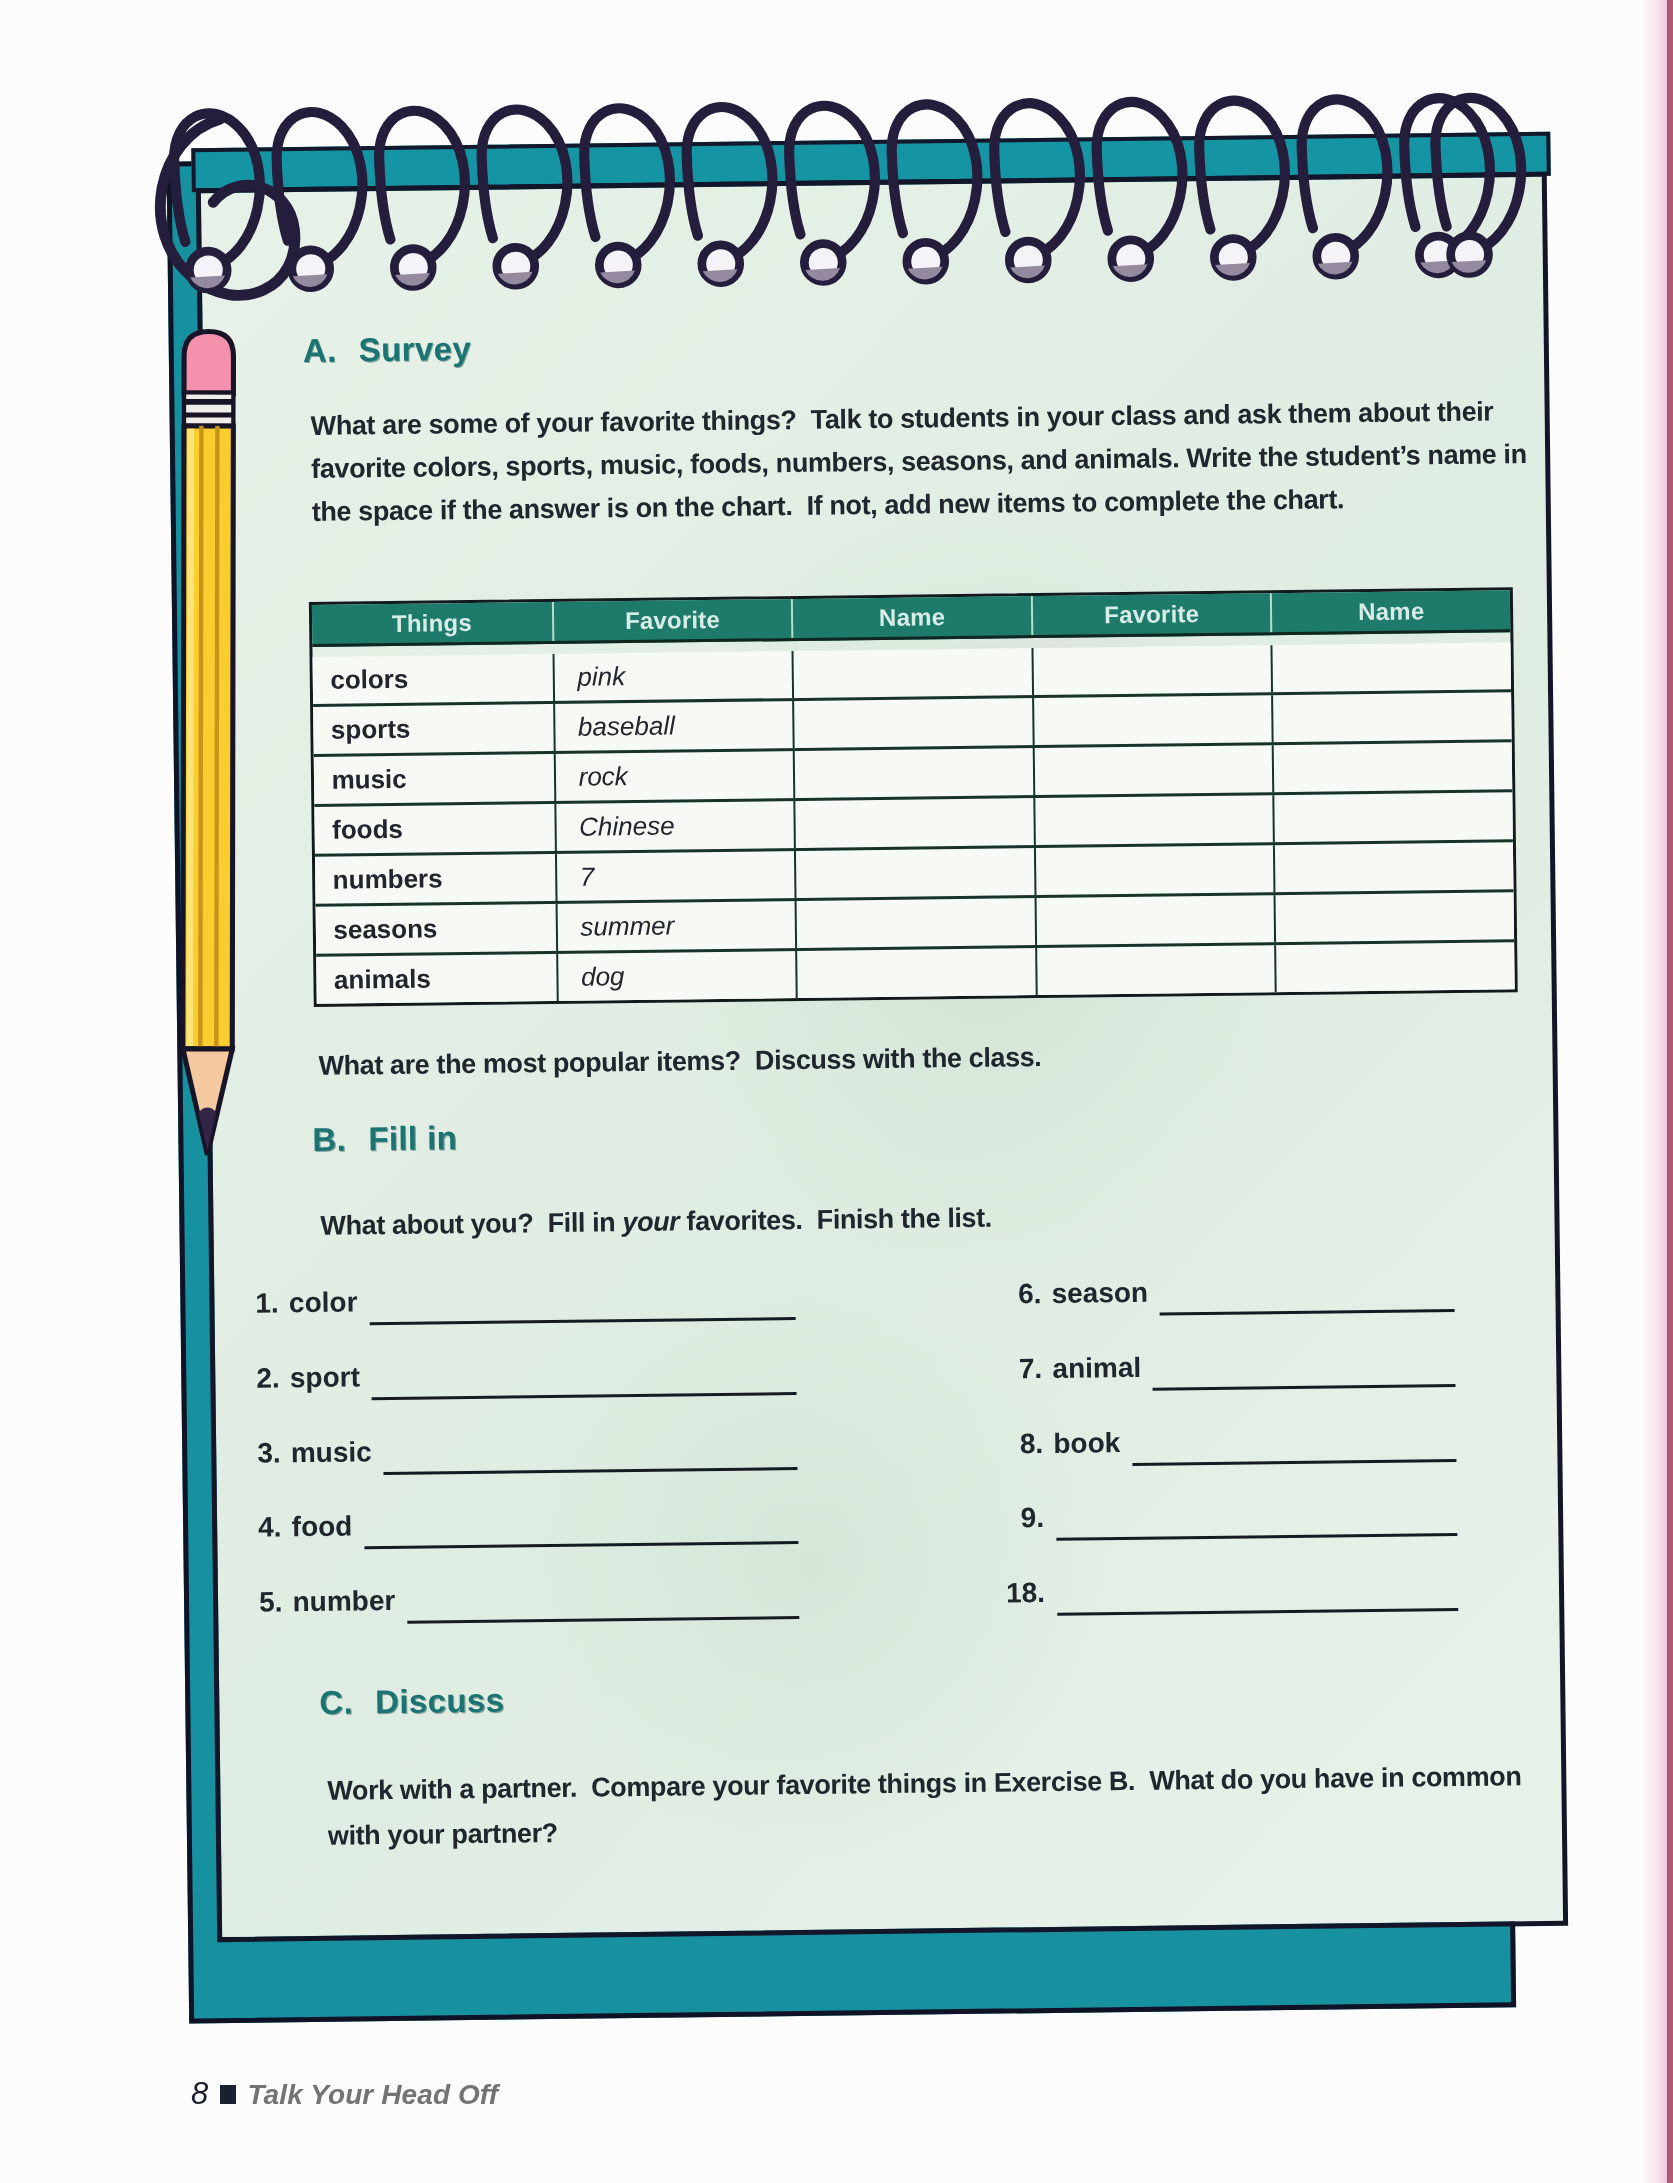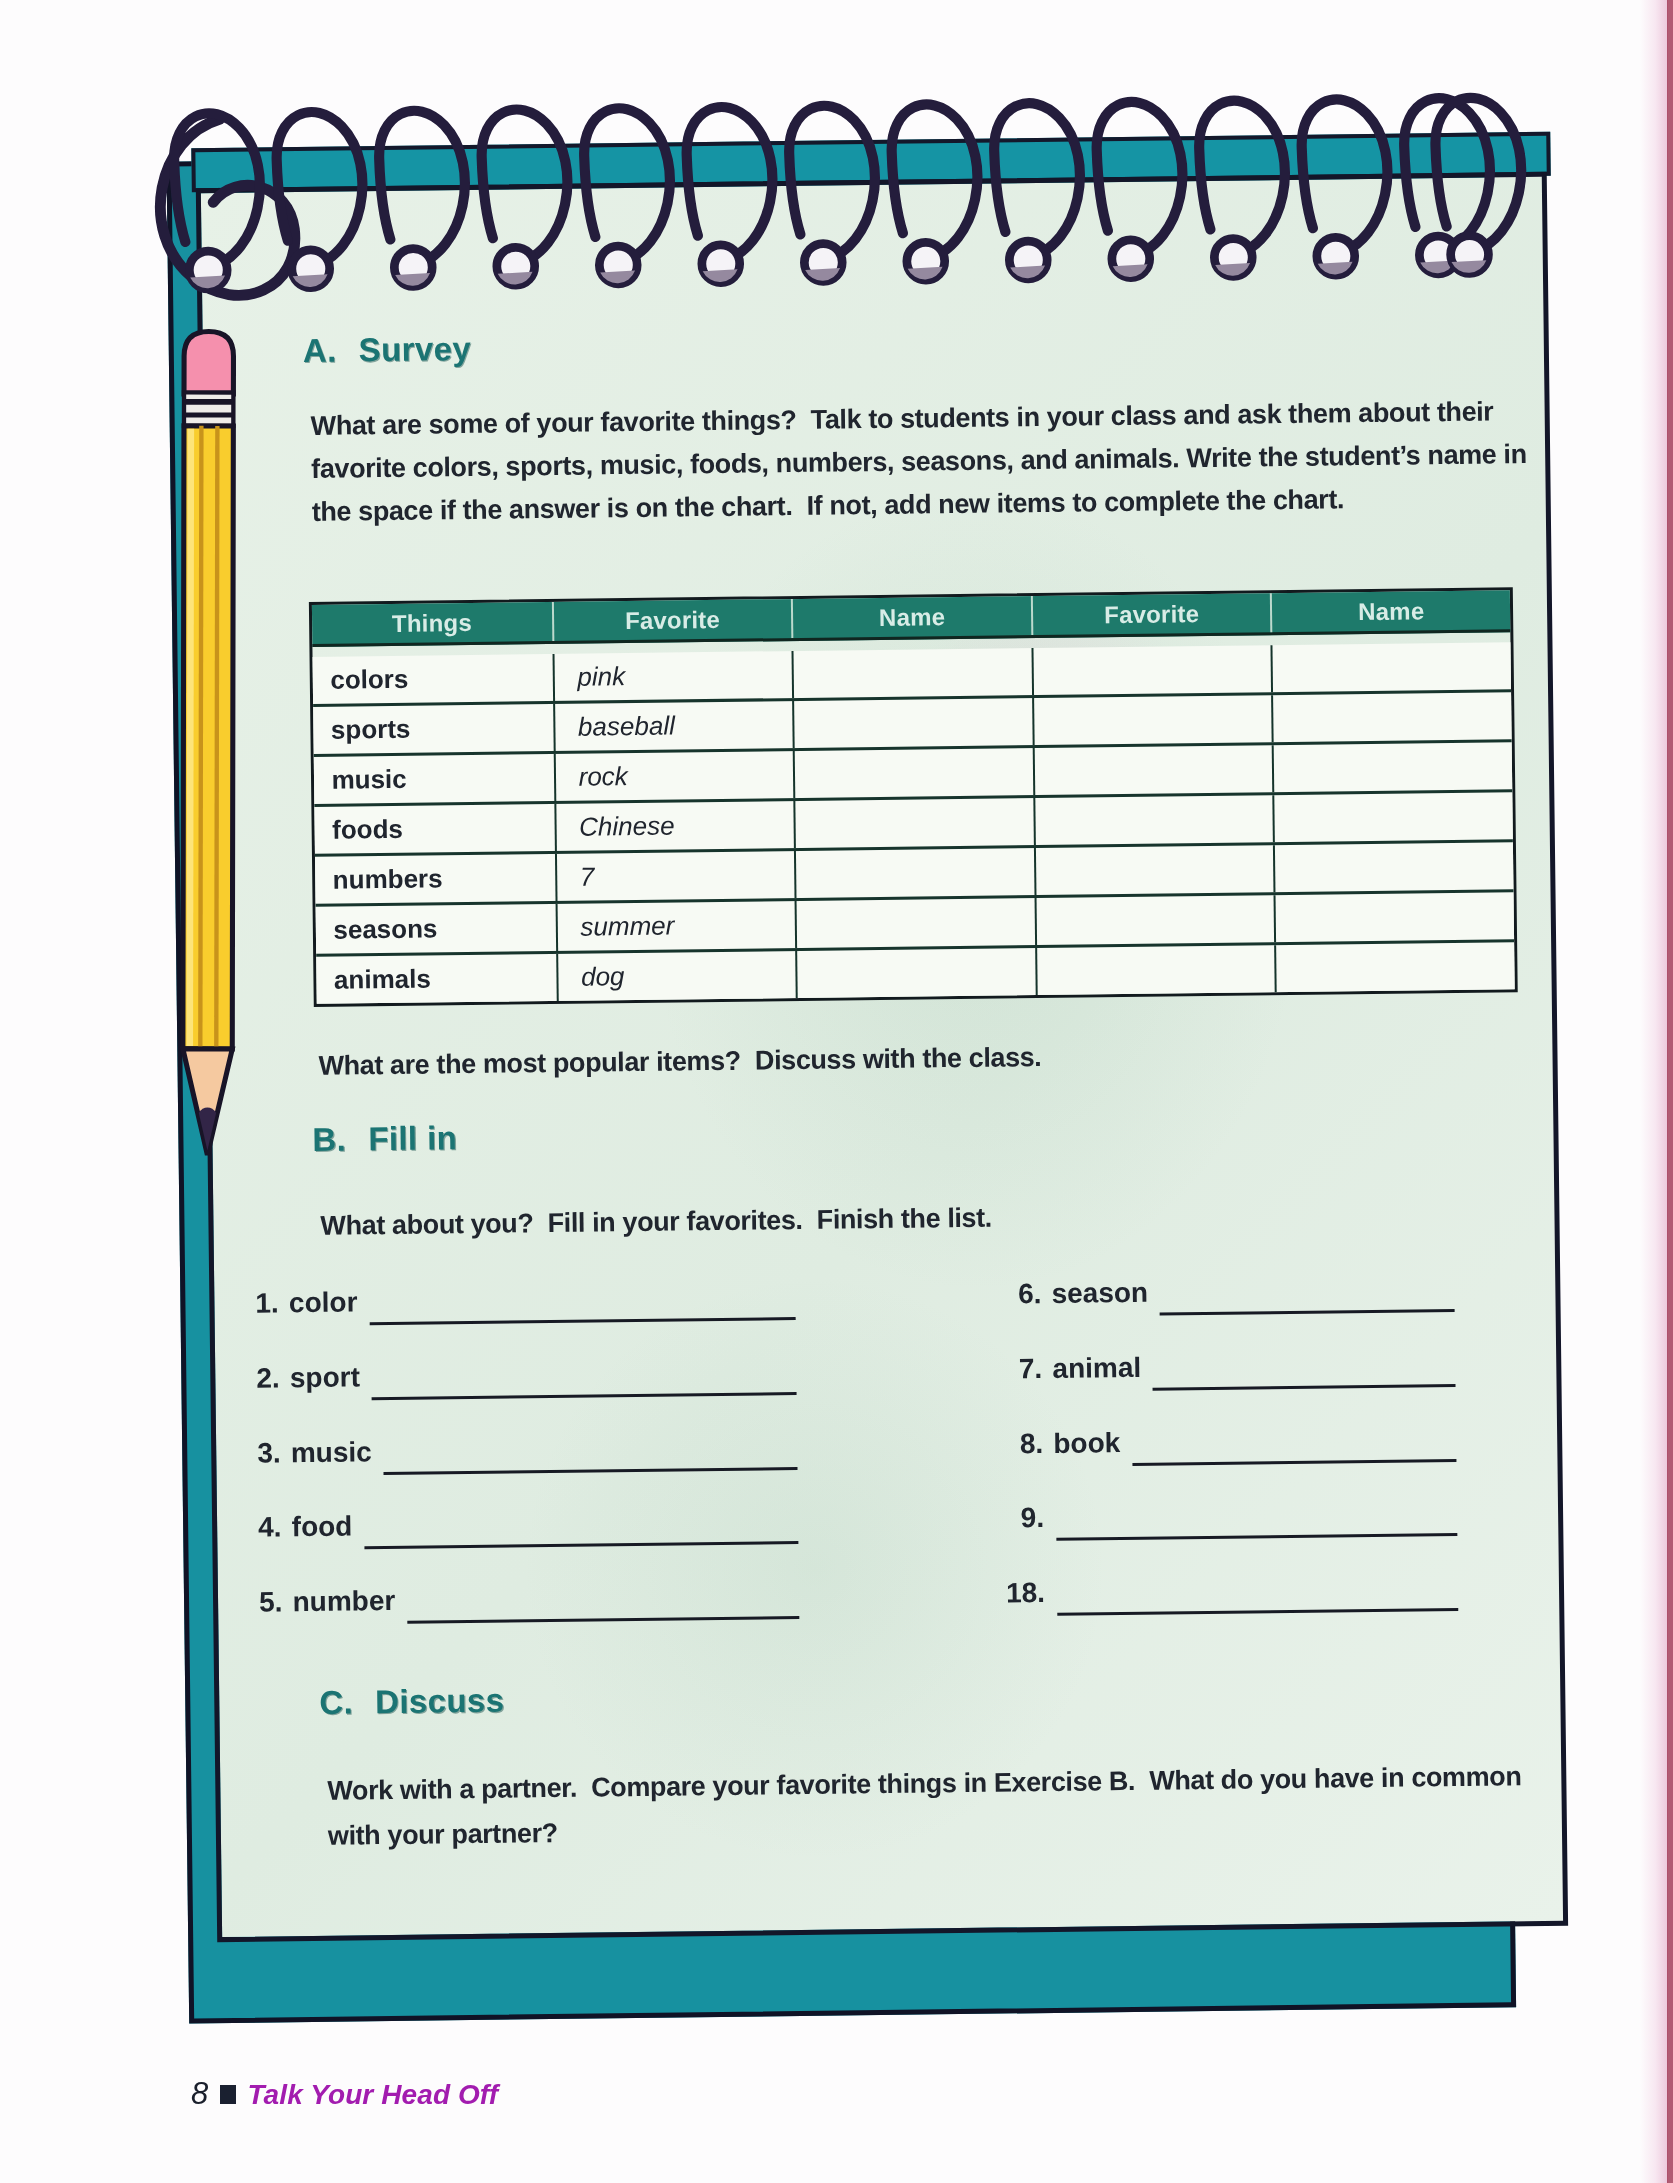--- a/index.html
+++ b/index.html
@@ -40,21 +40,21 @@
   .para{position:absolute;margin:0;font-size:27px;font-weight:700;line-height:43px;
     letter-spacing:-0.4px;color:#20252e;white-space:pre-wrap;}
 
   .h-a{left:100px;top:140px;}
   .p-a{left:107px;top:213px;width:1230px;}
   .p-follow{left:107px;top:853px;width:1230px;}
   .h-b{left:100px;top:929px;}
   .p-b{left:107px;top:1013px;width:1230px;}
   .h-c{left:100px;top:1492px;}
   .p-c{left:107px;top:1577px;width:1230px;line-height:45px;}
-  .it{text-align:center;}
+  .it{font-style:italic;text-align:center;}
   .bd{font-weight:700;}
 
   
   .stable{position:absolute;left:103px;top:410px;width:1204px;
     border:3.6px solid #121a1e;box-sizing:border-box;background:transparent;}
   .thead{display:grid;grid-template-columns:repeat(5,1fr);background:#1e7a6b;
     border-bottom:3.6px solid #102620;}
   .th{height:39px;display:flex;align-items:center;justify-content:center;
     font-size:24px;font-weight:700;color:#d8ece6;letter-spacing:0.2px;}
   .th + .th{border-left:2.2px solid #bcd9cd;}
@@ -74,21 +74,21 @@
   .fi-blank{flex:1;border-bottom:3.6px solid #171a24;margin-left:11.6px;}
   .col-l{left:41px;width:540px;}
   .col-r{left:776px;width:464px;}
   .col-r .fi-num{width:51px;text-align:right;}
   .r1{top:1093px;} .r2{top:1168px;} .r3{top:1243px;} .r4{top:1317px;} .r5{top:1392px;}
 
   
   .footer{position:absolute;left:191px;top:2076px;display:flex;align-items:baseline;}
   .f-num{font-size:31px;font-style:italic;font-weight:400;color:#1a1f2c;}
   .f-square{width:16px;height:19px;background:#1a2030;margin:0 11.6px;align-self:center;}
-  .f-title{font-size:28px;font-style:italic;font-weight:700;color:#a21caf;letter-spacing:0.1px;}
+  .f-title{font-size:28px;font-style:italic;font-weight:700;color:#737373;letter-spacing:0.1px;}
 </style>
 </head>
 <body>
 
 <div class="scan-pink"></div>
 <div class="scan-line"></div>
 
 <div class="notepad">
 
   <div class="back-sheet"></div>

